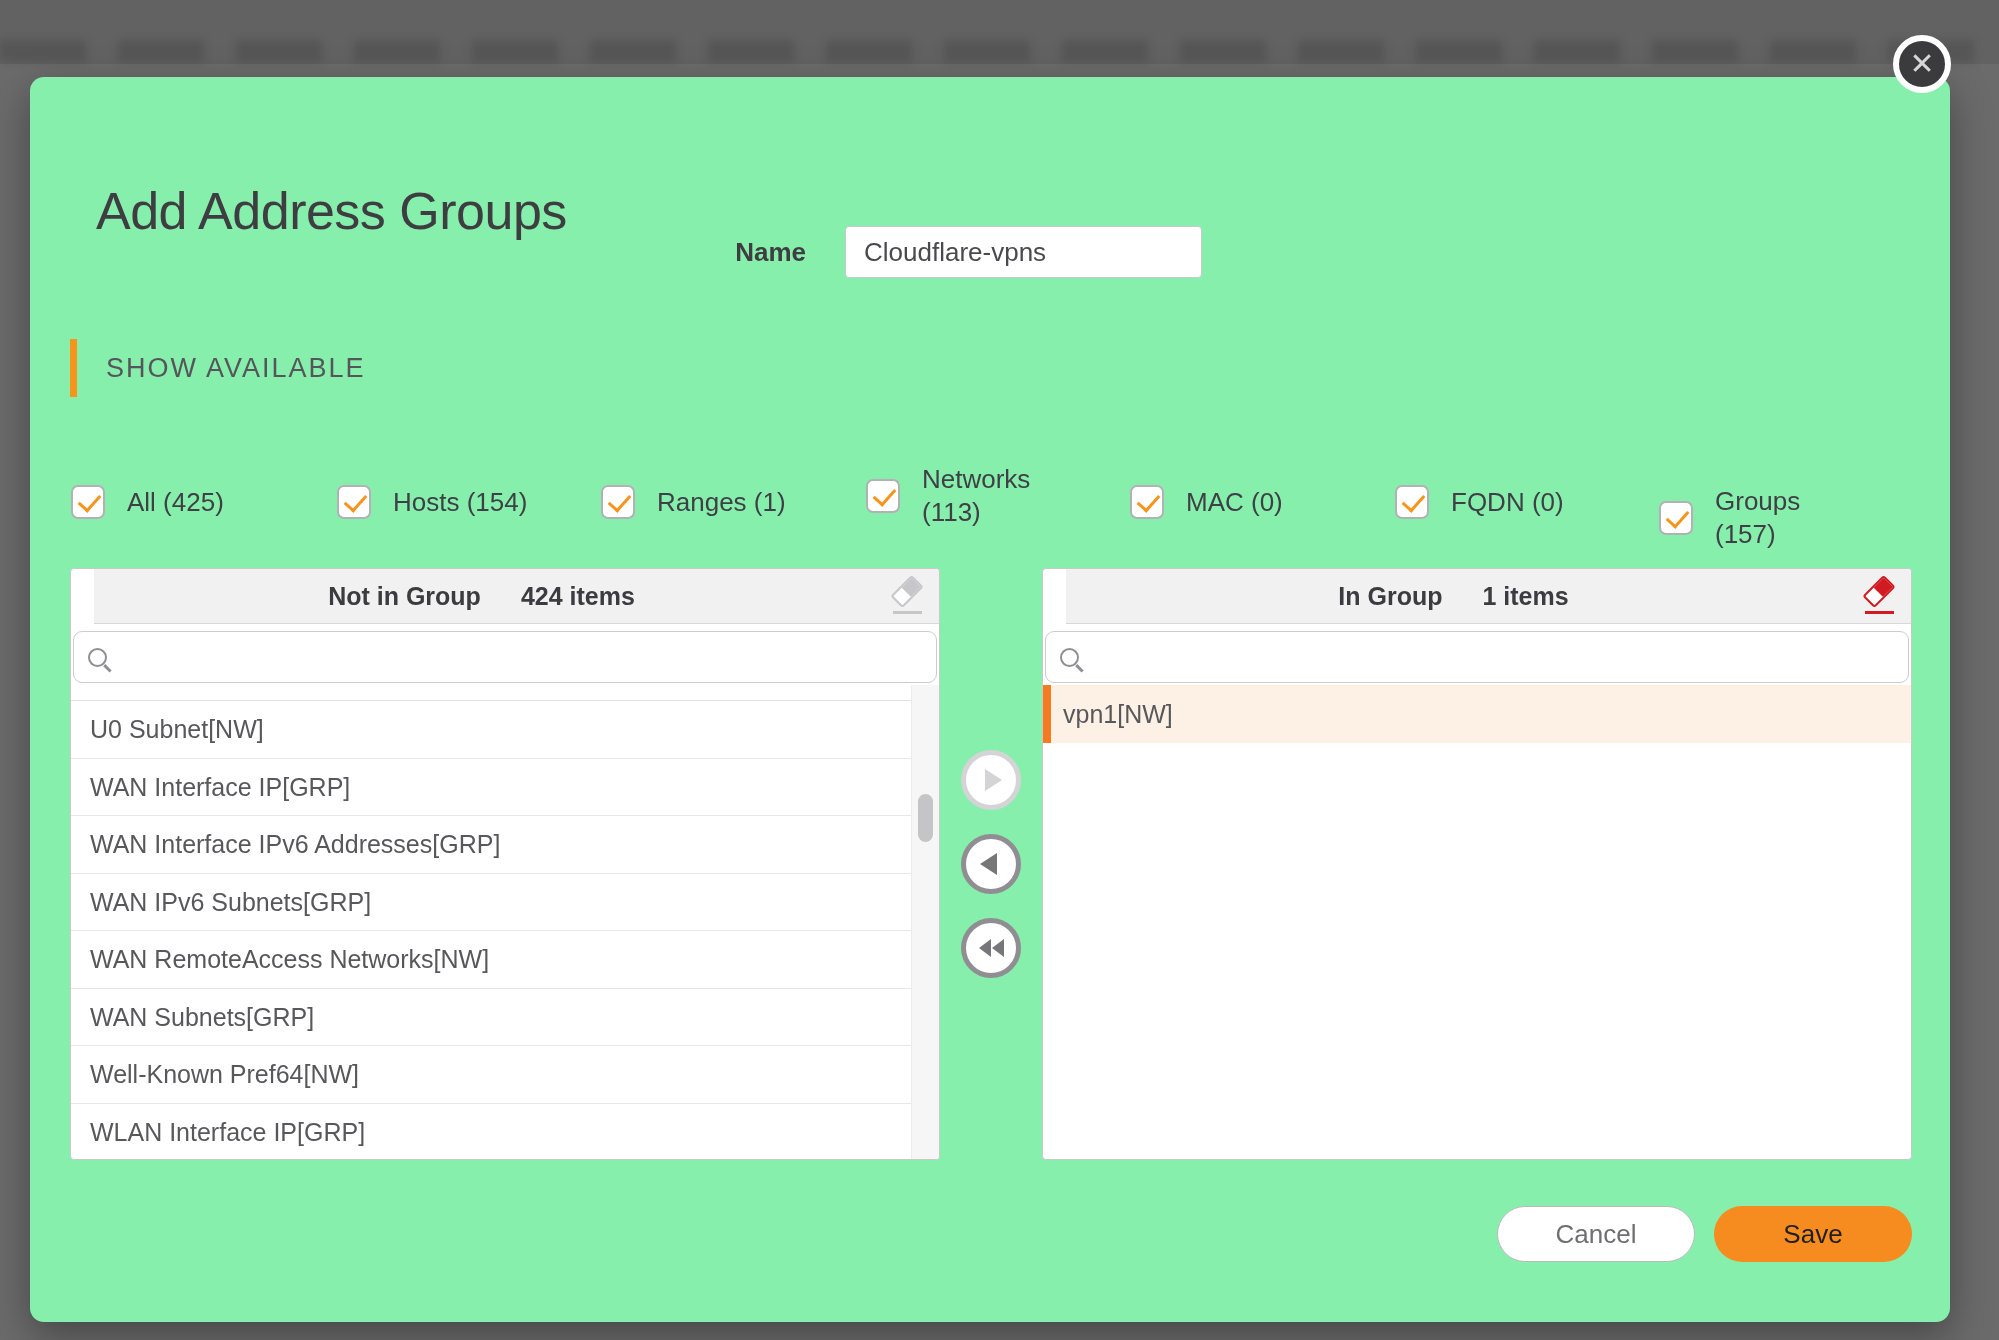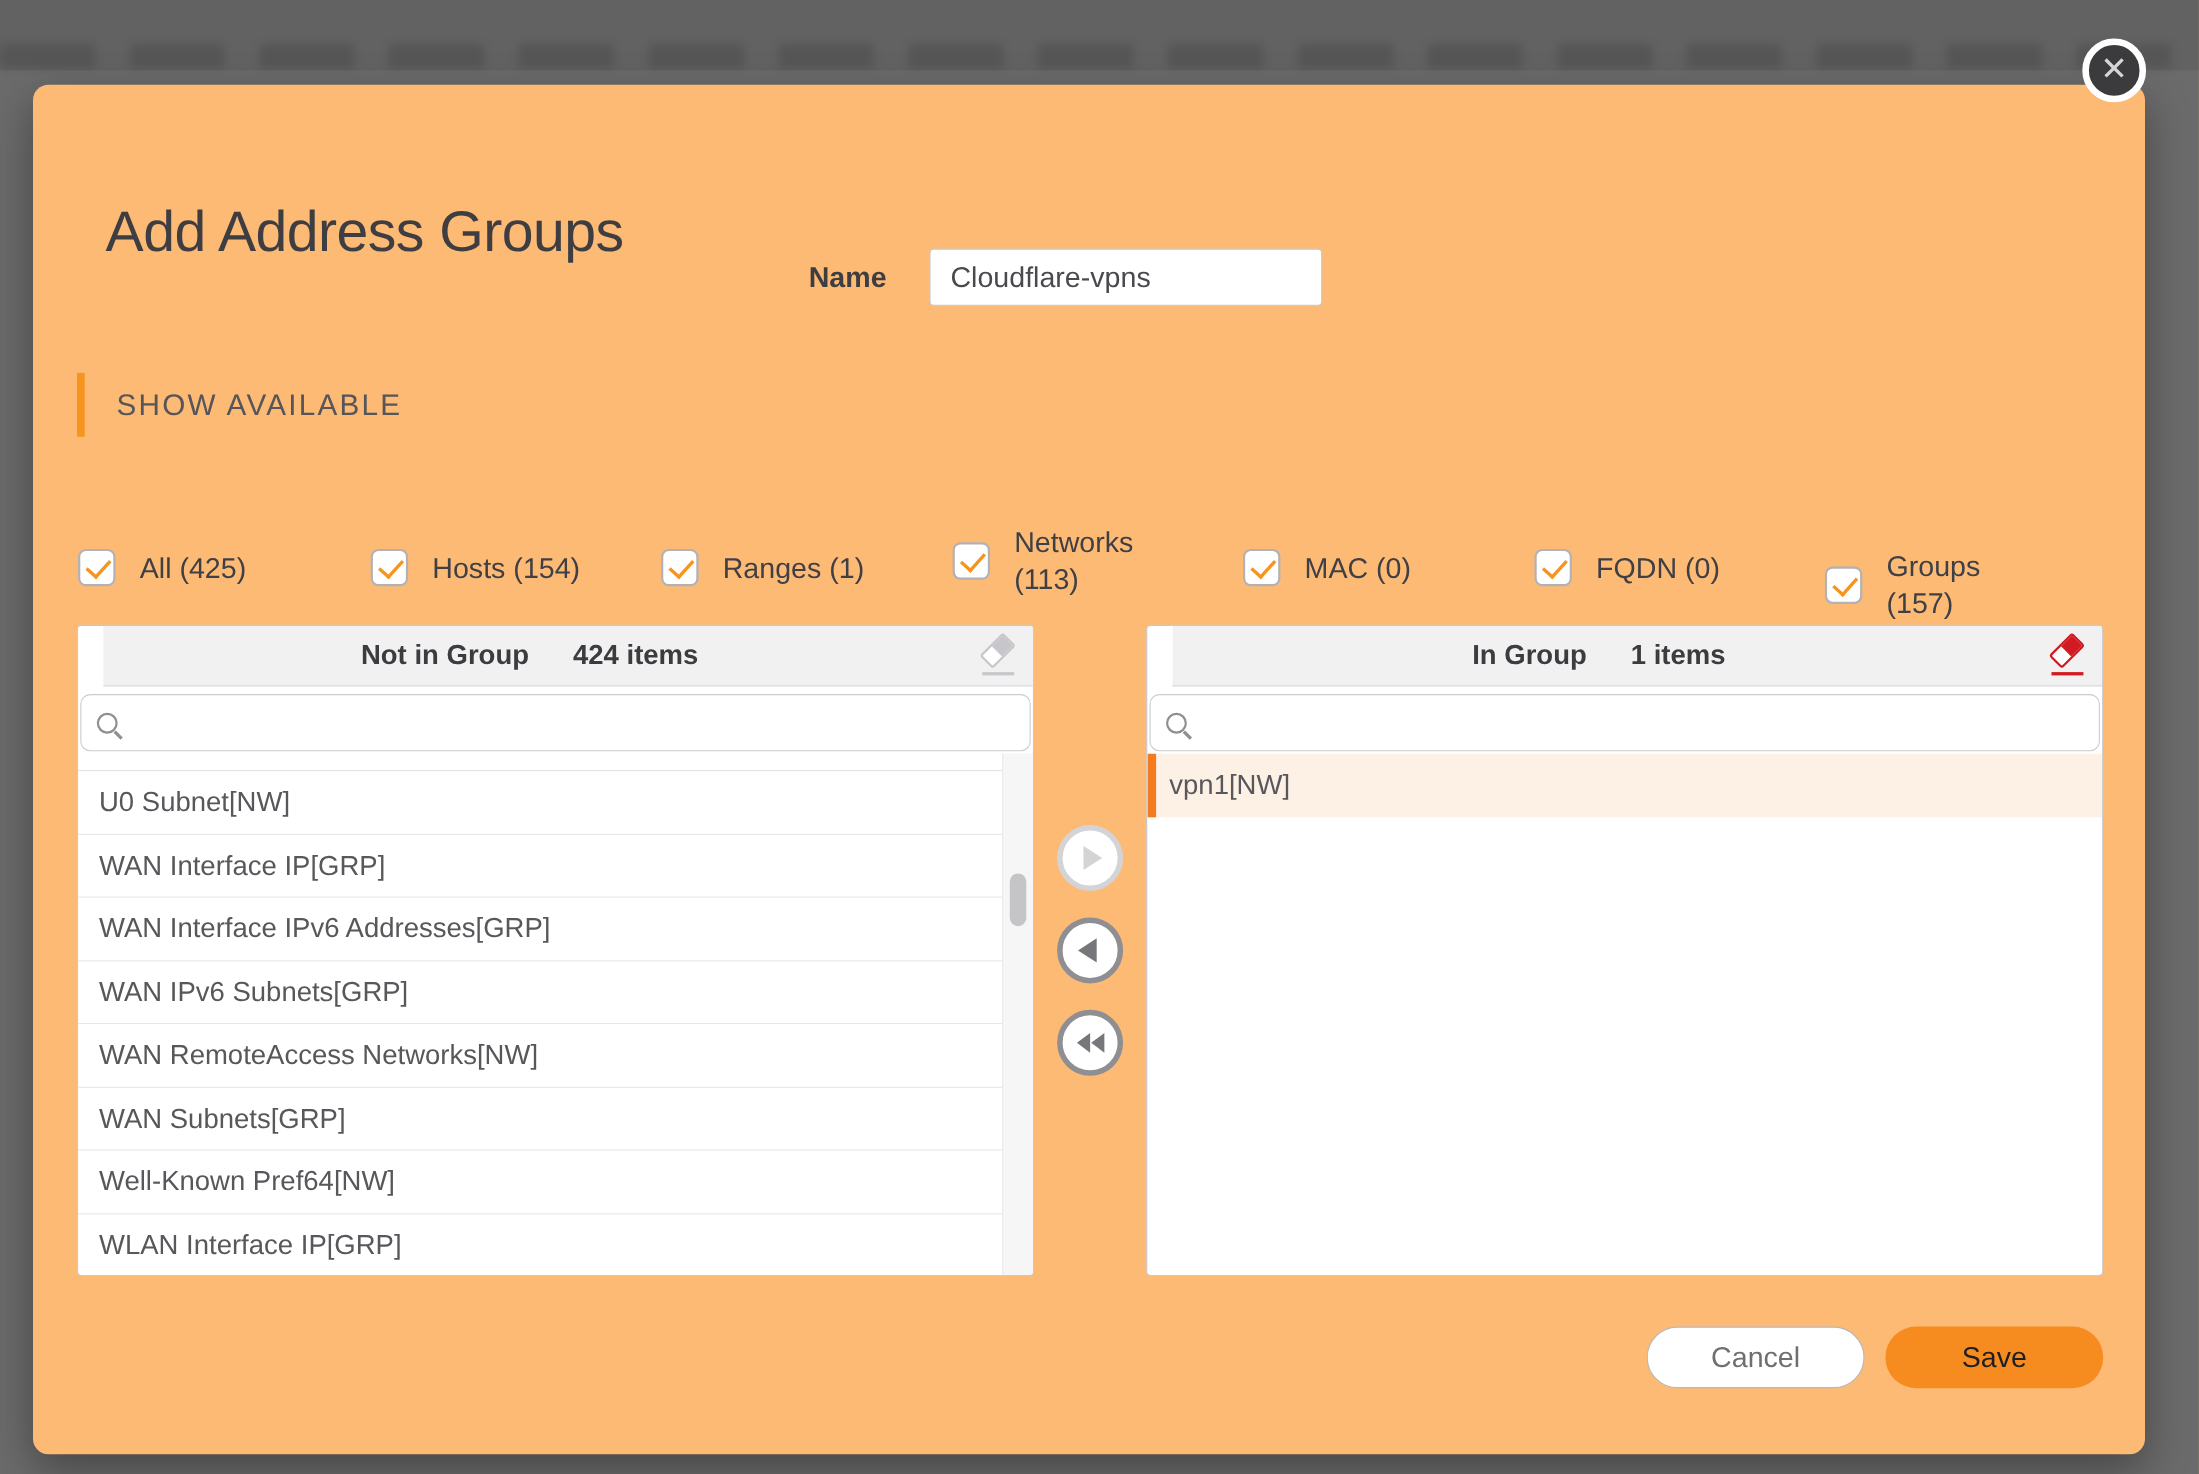--- a/index.html
+++ b/index.html
@@ -22,21 +22,21 @@
     position:relative;
     overflow:hidden;
   }
   
   .backdrop-deco{position:absolute;left:0;top:0;right:0;height:64px;background:rgba(0,0,0,.08);}
   .backdrop-tabs{position:absolute;left:0;top:40px;right:0;height:22px;
     background:repeating-linear-gradient(90deg,rgba(0,0,0,.12) 0 86px,rgba(0,0,0,0) 86px 118px);
     filter:blur(4px);}
   .modal{
     position:absolute;left:30px;top:77px;width:1920px;height:1245px;
-    background:#fdba74;border-radius:14px;box-shadow:0 14px 40px rgba(0,0,0,.35);
+    background:#86efac;border-radius:14px;box-shadow:0 14px 40px rgba(0,0,0,.35);
   }
   .close-btn{
     position:absolute;left:1922px;top:64px;width:58px;height:58px;transform:translate(-50%,-50%);
     background:#3B3B3E;border:6px solid #fff;border-radius:50%;cursor:pointer;
     display:flex;align-items:center;justify-content:center;
   }
   .close-x{color:#D6D6D8;font-size:30px;line-height:1;font-weight:400;}
   .modal-title{
     position:absolute;left:66px;top:104px;font-size:52px;color:var(--title);
     letter-spacing:-.5px;
@@ -46,21 +46,21 @@
     text-align:right;font-size:26px;font-weight:700;color:var(--title);
   }
   .name-input{
     position:absolute;left:815px;top:149px;width:357px;height:52px;
     border:1px solid var(--border);border-radius:4px;font-size:26px;color:#4A4A4E;
     padding:0 18px;font-family:inherit;outline:none;background:#fff;
   }
   .section-head{position:absolute;left:40px;top:262px;height:58px;display:flex;align-items:center;}
   .section-bar{width:7px;height:58px;background:var(--accent);}
   .section-label{margin-left:29px;font-size:27px;color:#55555A;letter-spacing:2px;}
-  .filters{position:absolute;left:0;top:422px;width:1712px;height:40px;}
+  .filters{position:absolute;left:0;top:408px;width:1712px;height:40px;}
   .filter{position:absolute;top:0;display:flex;align-items:center;gap:22px;cursor:pointer;}
   .filter:nth-child(1){left:41px;}
   .filter:nth-child(2){left:307px;}
   .filter:nth-child(3){left:571px;}
   .filter:nth-child(4){left:836px;top:-22px;}
   .filter:nth-child(5){left:1100px;}
   .filter:nth-child(6){left:1365px;text-align:right;}
   .filter:nth-child(7){left:1629px;}
   .checkbox{
     position:relative;width:34px;height:34px;flex:0 0 34px;background:#fff;

